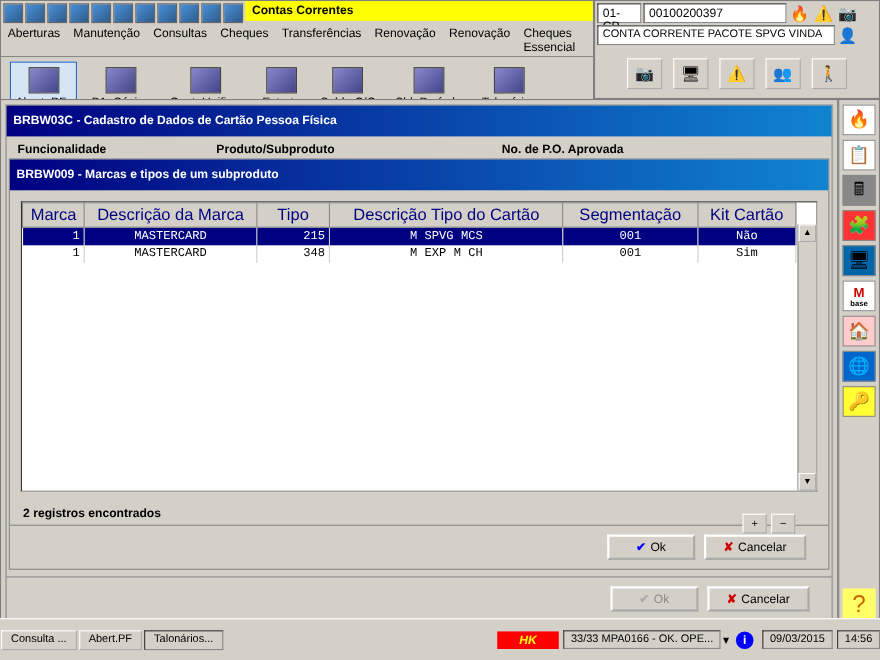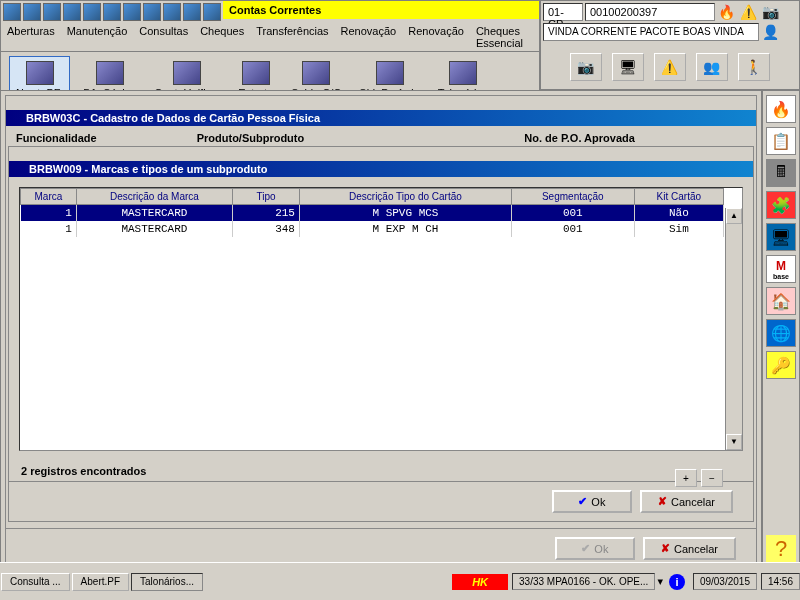--- a/index.html
+++ b/index.html
@@ -21,28 +21,28 @@
 .tb-btn { display: flex; flex-direction: column; align-items: center; gap: 2px; padding: 4px; cursor: pointer; border: 1px solid transparent; }
 .tb-btn.active { border: 1px solid #316ac5; background: #d6e5f5; }
 .tb-icon { width: 28px; height: 24px; background: linear-gradient(135deg,#88c,#448); border: 1px solid #444; }
 
 .info-row { display: flex; gap: 2px; align-items: center; margin-bottom: 2px; }
 .info-field { background: #fff; border: 1px inset #888; padding: 2px 4px; height: 18px; }
 .alert-icon { width: 20px; height: 18px; display: flex; align-items: center; justify-content: center; font-size: 14px; }
 
 .main-area { position: absolute; top: 90px; left: 0; width: 762px; height: 478px; background: #d4d0c8; border: 1px solid #808080; }
 
-.window-header { background: #000080; color: #fff; padding: 2px 20px; font-weight: bold; height: 16px; display: flex; align-items: center; margin-top: 14px; }
+.window-header { background: #000080; color: #fff; padding: 2px 6px; font-weight: bold; height: 28px; display: flex; align-items: center; }
 .window-header.dark { background: linear-gradient(to right,#000080,#1084d0); }
 
 .inner-window { margin: 6px; border: 1px solid #888; background: #d4d0c8; position: relative; }
 
 .table-container { margin: 10px; background: #fff; border: 1px inset #888; height: 264px; position: relative; }
 .data-table { width: calc(100% - 18px); border-collapse: collapse; }
-.data-table th { background: #d4d0c8; border: 1px solid #888; padding: 2px 4px; font-weight: normal; font-size: 10px; color: #000080; }
+.data-table th { background: #d4d0c8; border: 1px solid #888; padding: 2px 4px; font-weight: normal; font-size: 15px; color: #000080; }
 .data-table td { border-right: 1px solid #ccc; padding: 2px 4px; font-family: 'Courier New', monospace; font-size: 11px; text-align: center; }
 .data-table tr.selected td { background: #000080; color: #fff; }
 .scrollbar-v { position: absolute; right: 0; top: 20px; bottom: 0; width: 17px; background: #d4d0c8; border-left: 1px solid #888; }
 .scroll-btn { width: 16px; height: 16px; background: #d4d0c8; border: 1px outset #fff; position: absolute; font-size: 8px; text-align: center; line-height: 14px; }
 
 .status-text { padding: 4px 12px; font-weight: bold; }
 
 .nav-btns { position: absolute; right: 30px; top: 322px; display: flex; gap: 4px; }
 .nav-btn { width: 22px; height: 18px; background: #d4d0c8; border: 1px outset #fff; font-size: 10px; }
 
@@ -126,40 +126,40 @@
   </div>
   <div class="right-panel">
     <div class="info-row">
       <div class="info-field" style="width:40px">01-CP</div>
       <div class="info-field" style="width:130px">00100200397</div>
       <span class="alert-icon">🔥</span>
       <span class="alert-icon">⚠️</span>
       <span class="alert-icon">📷</span>
     </div>
     <div class="info-row">
-      <div class="info-field" style="width:216px;font-size:10px">VINDA CORRENTE PACOTE BOAS VINDA</div>
+      <div class="info-field" style="width:216px;font-size:10px">CONTA CORRENTE PACOTE SPVG VINDA</div>
       <span class="alert-icon">👤</span>
     </div>
     <div class="info-row" style="margin-top:12px;gap:10px;justify-content:center">
       <span class="alert-icon" style="border:1px outset #fff;width:32px;height:28px">📷</span>
       <span class="alert-icon" style="border:1px outset #fff;width:32px;height:28px">🖥</span>
       <span class="alert-icon" style="border:1px outset #fff;width:32px;height:28px">⚠️</span>
       <span class="alert-icon" style="border:1px outset #fff;width:32px;height:28px">👥</span>
       <span class="alert-icon" style="border:1px outset #fff;width:32px;height:28px">🚶</span>
     </div>
   </div>
 </div>
 
 <div class="main-area">
   <div style="margin:4px;border:1px solid #888">
     <div class="window-header dark">BRBW03C - Cadastro de Dados de Cartão Pessoa Física</div>
     <div style="display:flex;padding:6px 10px 2px;gap:100px;font-weight:bold;font-size:10px">
       <span>Funcionalidade</span>
       <span>Produto/Subproduto</span>
-      <span style="margin-left:120px">No. de P.O. Aprovada</span>
+      <span style="margin-left:52px">No. de P.O. Aprovada</span>
     </div>
 
     <div class="inner-window" style="margin:0 2px 6px">
       <div class="window-header dark">BRBW009 - Marcas e tipos de um subproduto</div>
 
       <div class="table-container">
         <table class="data-table">
           <thead>
               <tr>
             <th style="width:50px">Marca</th>

